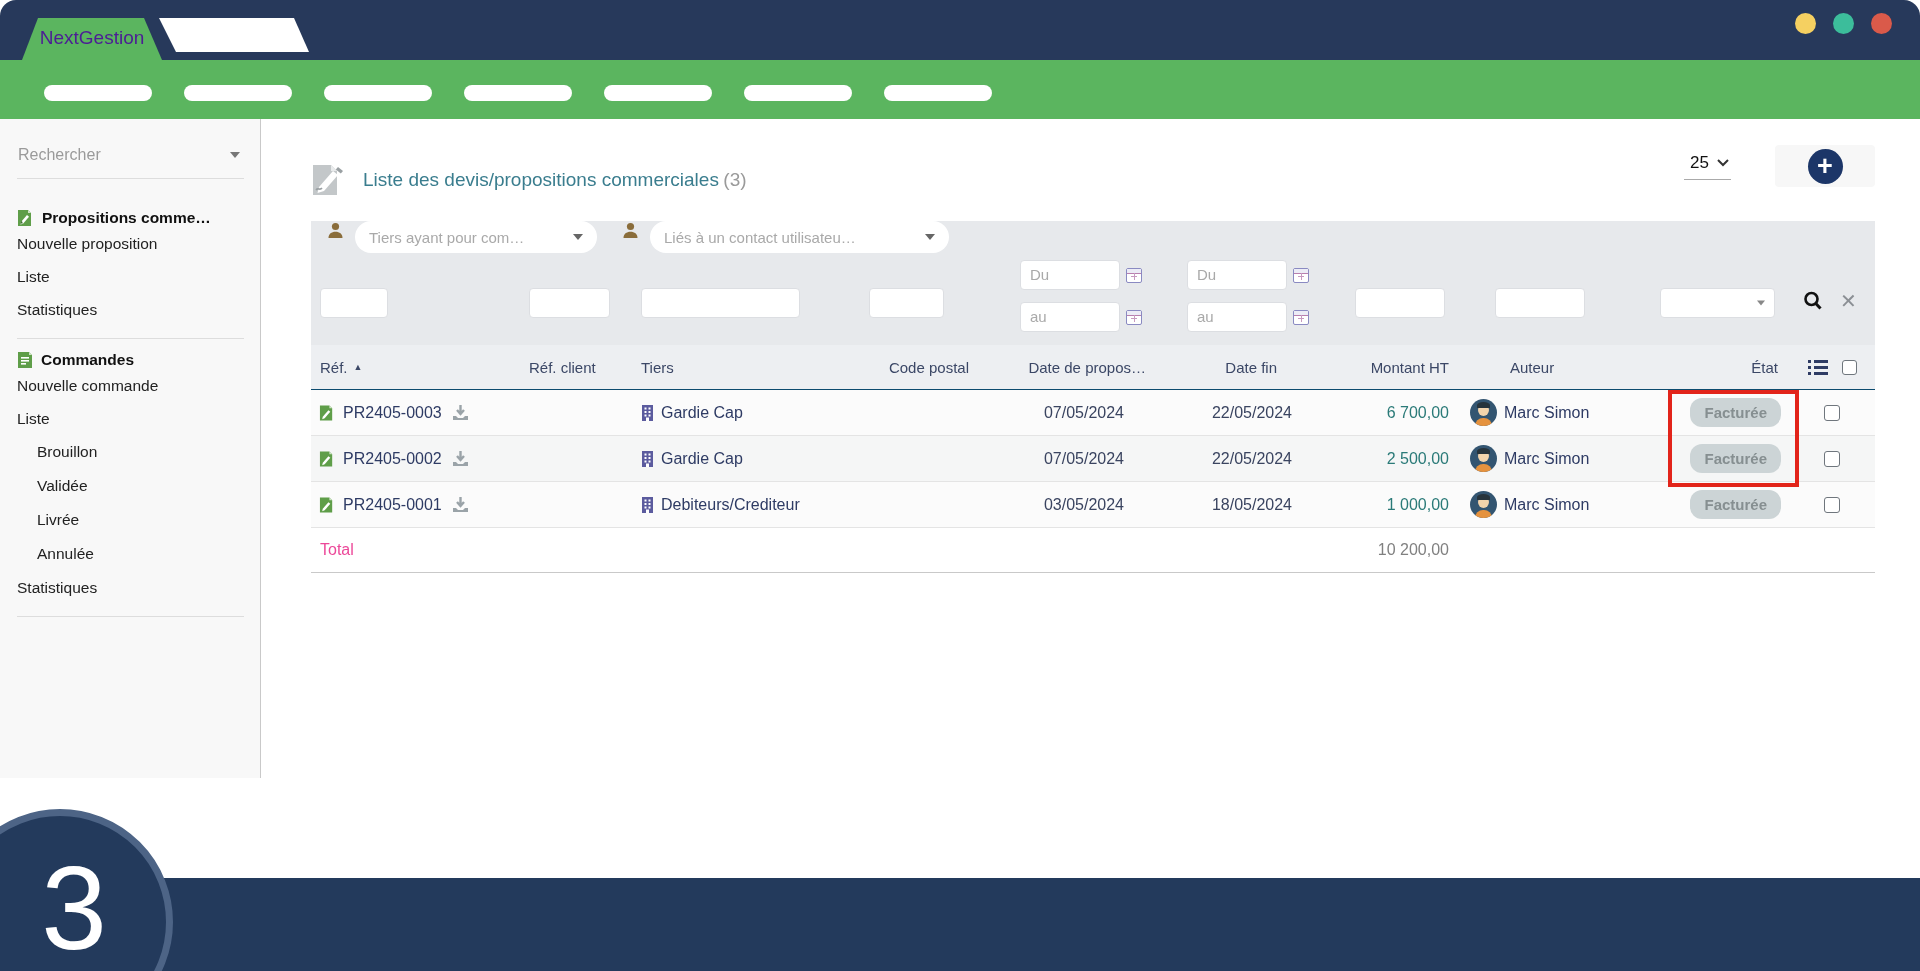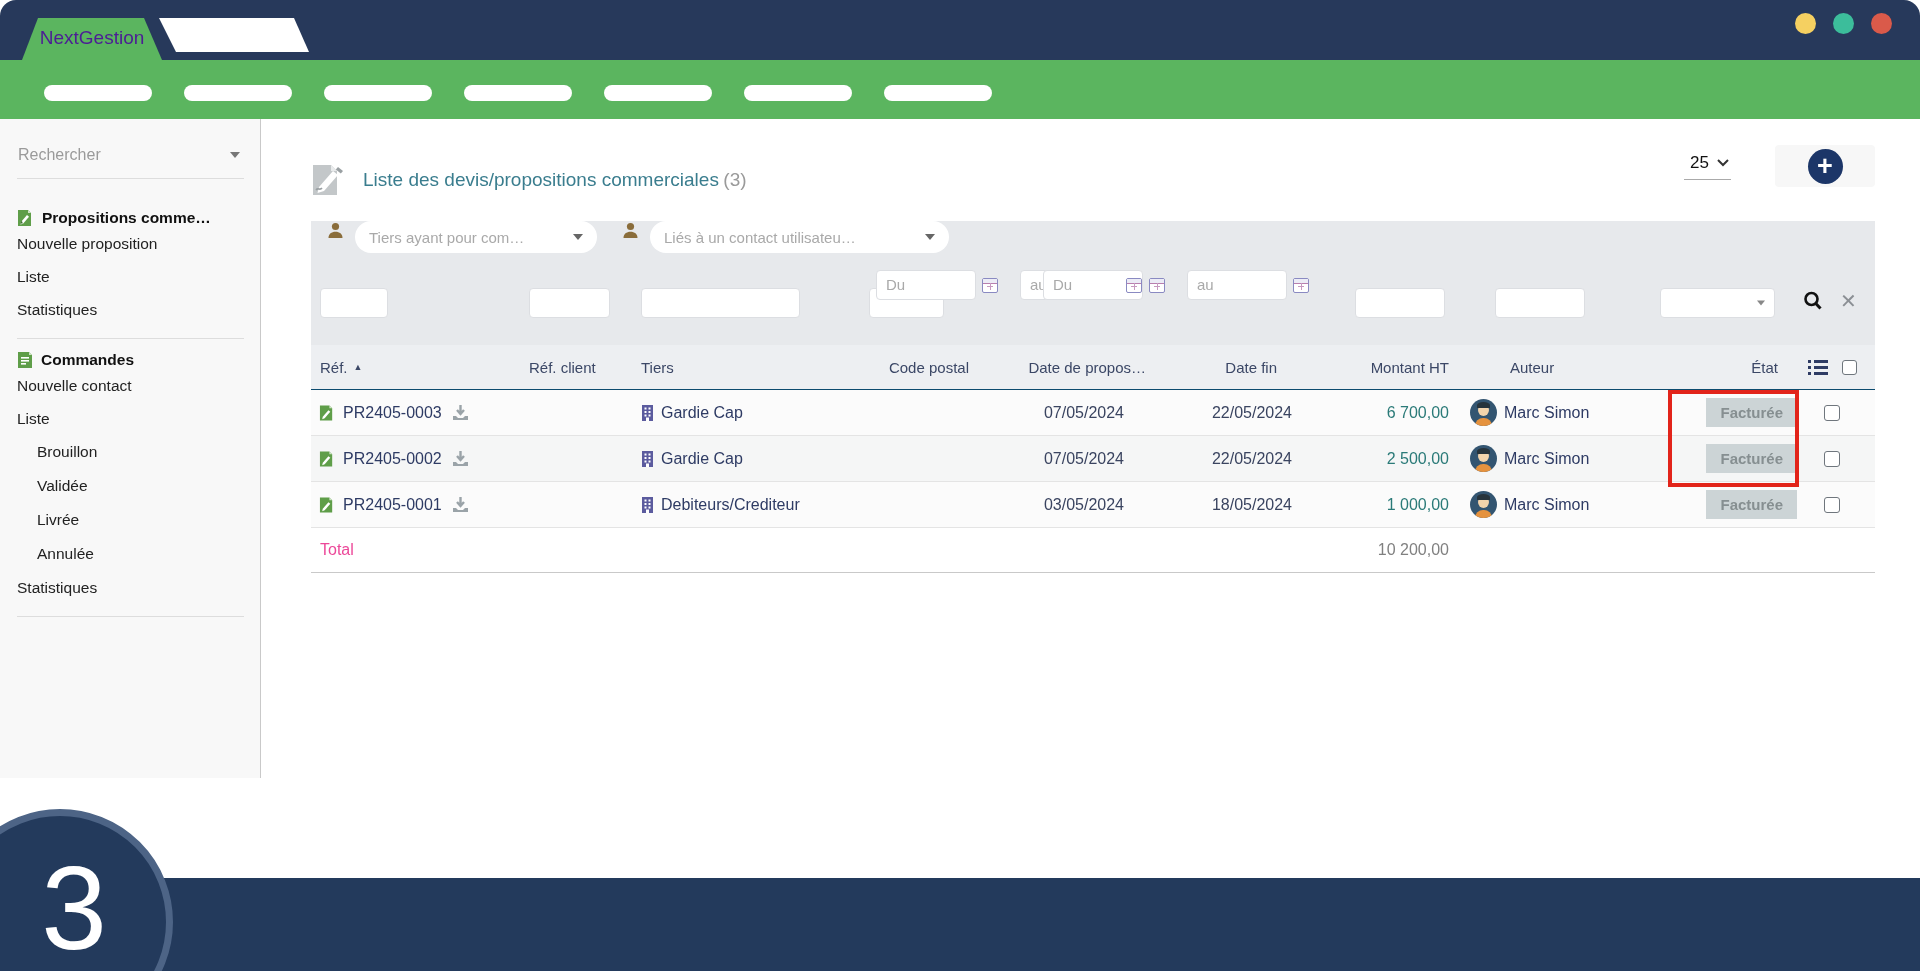--- a/index.html
+++ b/index.html
@@ -62,21 +62,21 @@
 
   .filter-block{position:absolute;left:0;top:102px;width:1564px;background:#e7e9ec}
   .fselects{height:39px;display:flex;padding-left:15px;gap:10px}
   .fsel{height:32px;background:#fff;border-radius:16px;display:flex;align-items:center;
         padding:0 14px;color:#a9a9a9;font-size:15px;justify-content:space-between}
   .fsel .caret{border-top-color:#666;margin-left:10px}
   .finputs{height:85px}
   .fin{height:30px;background:#fff;border:1px solid #dcdee2;border-radius:4px;margin-top:28px}
   .fcell{display:flex;align-items:flex-start}
   .fcell.right{justify-content:flex-end}
-  .date-stack{display:flex;flex-direction:row;gap:22px;margin-top:10px}
+  .date-stack{display:flex;flex-direction:column;gap:12px;}
   .date-line{display:flex;align-items:center;gap:6px}
   .date-in{width:100px;height:30px;background:#fff;border:1px solid #dcdee2;border-radius:4px;
            color:#a9a9a9;font-size:15px;line-height:28px;padding-left:9px}
   .cal{width:16px;height:15px;border:1px solid #8a8ac2;background:#fff;position:relative;border-radius:2px}
   .cal:before{content:"";position:absolute;left:0;top:0;right:0;height:4px;background:#ececf6;border-bottom:1px solid #b87fae}
   .cal:after{content:"";position:absolute;left:4px;top:4px;right:4px;bottom:2px;
              background:
              linear-gradient(#c79ac0,#c79ac0) 0 3px/100% 1px no-repeat,
              linear-gradient(#c79ac0,#c79ac0) 3px 0/1px 100% no-repeat,
              linear-gradient(#c79ac0,#c79ac0) 7px 0/1px 100% no-repeat}
@@ -93,21 +93,21 @@
   .sort{font-size:9px;margin-left:6px;color:#3b4766}
 
   .trow{position:absolute;left:0;width:1564px;height:46px;border-bottom:1px solid #e4e4e4;font-size:16px}
   .td{display:flex;align-items:center;color:#3a4460}
   .td.right{justify-content:flex-end}
   .ref-link{color:#2e3b64;margin:0 10px 0 8px}
   .tiers-name{color:#2e3b64;margin-left:7px}
   .amount{color:var(--amount)}
   .author-name{color:#2e3b64;margin-left:7px}
   .badge{background:var(--badge-bg);color:var(--badge-text);font-weight:bold;font-size:15px;
-         border-radius:0;padding:6px 14px;margin-right:3px}
+         border-radius:12px;padding:6px 14px;margin-right:19px}
   .checkbox{width:16px;height:16px;border:1.6px solid #6f767d;border-radius:3px;background:#fff}
   .avatar{width:27px;height:27px;border-radius:50%;background:#335571;position:relative;overflow:hidden;flex:0 0 auto}
   .avatar .head{position:absolute;left:8px;top:5px;width:11px;height:12px;border-radius:50%;background:#f2d4ac}
   .avatar .hair{position:absolute;left:7px;top:3px;width:13px;height:6px;border-radius:50% 50% 0 0;background:#27343c}
   .avatar .body{position:absolute;left:5px;bottom:-4px;width:17px;height:12px;border-radius:8px 8px 0 0;background:#e5923e}
 
   .total-row{position:absolute;left:0;top:409px;width:1564px;height:45px;border-bottom:1px solid #c9c9c9;
              font-size:16px;color:#808080}
 
   .annotation{position:absolute;left:1357px;top:271px;width:131px;height:97px;
@@ -172,21 +172,21 @@
   <div class="side-sec" style="margin-top:12px">
     <svg class="icon" width="16" height="18" viewBox="0 0 16 18">
       <path d="M1 1h11l3 3v13H1z" fill="#5f9e49"></path>
       <path d="M12 1l3 3h-3z" fill="#cfe4c6"></path>
       <rect x="4" y="6" width="8" height="1.6" fill="#fff"></rect>
       <rect x="4" y="9" width="8" height="1.6" fill="#fff"></rect>
       <rect x="4" y="12" width="5" height="1.6" fill="#fff"></rect>
     </svg>
     <span>Commandes</span>
   </div>
-  <div class="side-item">Nouvelle contact</div>
+  <div class="side-item">Nouvelle commande</div>
   <div class="side-item">Liste</div>
   <div class="side-item sub">Brouillon</div>
   <div class="side-item sub">Validée</div>
   <div class="side-item sub">Livrée</div>
   <div class="side-item sub">Annulée</div>
   <div class="side-item">Statistiques</div>
   <div class="side-div"></div>
 </div>
 
 <div class="main">

